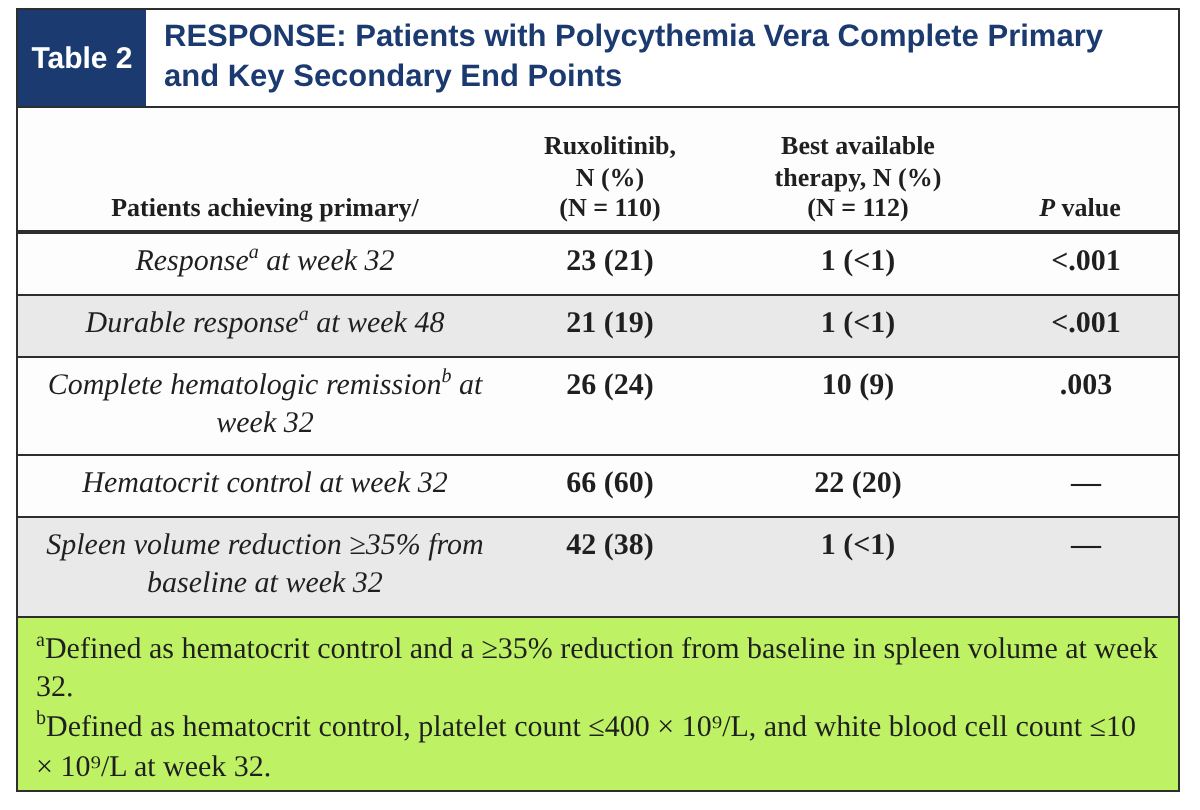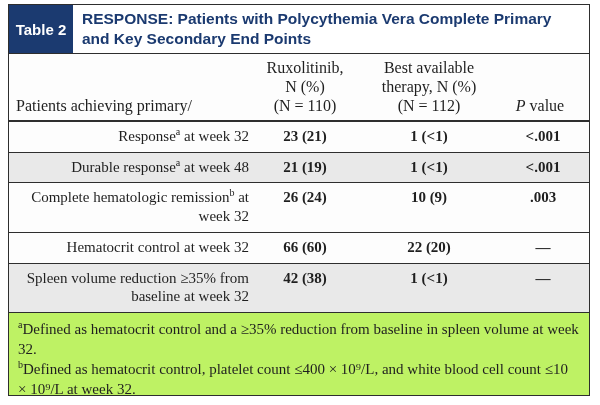--- a/index.html
+++ b/index.html
@@ -16,29 +16,29 @@
     font-family:"Liberation Sans",sans-serif;font-weight:bold;font-size:15px;
   }
   .table-title{
     color:#1b3a70;font-family:"Liberation Sans",sans-serif;font-weight:bold;
     font-size:15.5px;line-height:1.3;padding:4px 8px 4px 9px;align-self:center;
   }
   
   .grid{display:grid;grid-template-columns:240px 112px 136px 1fr;}
   
   .header-row{border-bottom:2px solid #2e2e2e;padding:5px 0 4px;align-items:end;background:#fdfdfd;min-height:52px;}
-  .hcell{font-weight:normal;font-size:16px;line-height:1.18;}
-  .hcell.left{padding-left:7px;text-align:left;}
+  .hcell{font-weight:bold;font-size:13px;line-height:1.18;}
+  .hcell.left{padding-left:7px;text-align:center;}
   .hcell.center{text-align:center;}
   .hcell.pv{text-align:center;padding-right:6px;}
   .hline{display:block;}
   
   .row{border-bottom:1px solid #2e2e2e;padding:5px 0 6px;font-size:15px;line-height:1.25;background:#fdfdfd;}
   .row.shaded{background:#e9e9e9;}
-  .cell-label{padding-left:7px;text-align:right;}
+  .cell-label{padding-left:7px;text-align:center;font-style:italic;}
   .cell-num{text-align:center;align-self:start;font-weight:bold;}
   sup{font-size:10px;line-height:0;vertical-align:super;}
   
   .footnotes{padding:7px 10px 6px 9px;font-size:15px;line-height:1.32;background:#bef264;}
   .footnotes p{margin:0;}
   .italic{font-style:italic;}
 </style>
 </head>
 <body>
 

